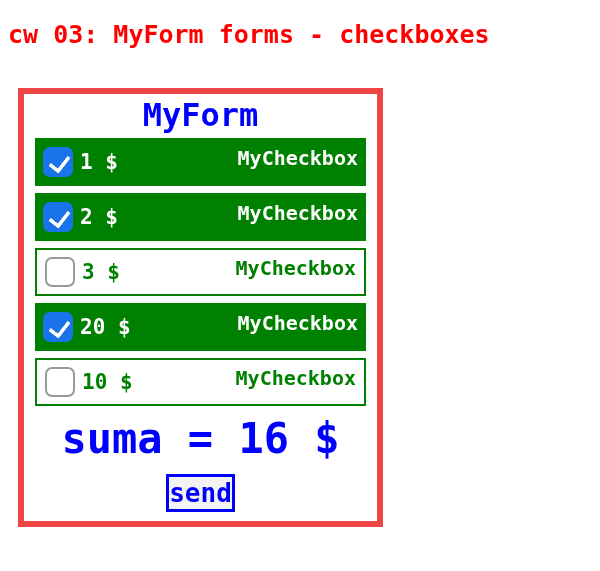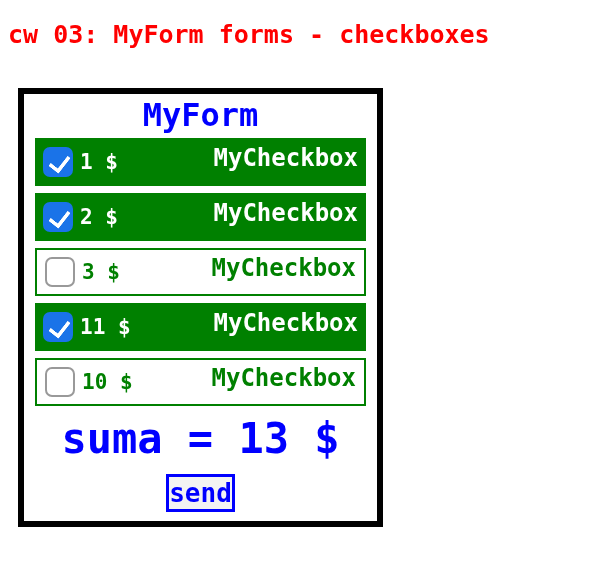--- a/index.html
+++ b/index.html
@@ -19,21 +19,21 @@
     font-weight: bold;
     color: #ff0000;
     white-space: pre;
   }
 
   .myform {
     position: absolute;
     left: 18px; top: 88px;
     width: 365px; height: 439px;
     box-sizing: border-box;
-    border: 6px solid #000000;
+    border: 6px solid #ef4444;
     background: #ffffff;
     margin: 0; padding: 0;
   }
 
   .form-title {
     text-align: center;
     color: #0000ff;
     font-weight: bold;
     font-size: 32px;
     line-height: 36px;
@@ -78,21 +78,21 @@
   }
 
   .label {
     font-size: 21px;
     font-weight: bold;
     margin-left: 7px;
     white-space: pre;
   }
   .component {
     margin-left: auto;
-    font-size: 24px;
+    font-size: 20px;
     font-weight: bold;
     position: relative;
     top: -4px;
   }
 
   .suma {
     color: #0000ff;
     font-weight: bold;
     font-size: 42px;
     line-height: 44px;
@@ -136,30 +136,30 @@
     </div>
 
     <div class="row unchecked">
       <span class="checkbox"></span>
       <span class="label">3 $</span>
       <span class="component">MyCheckbox</span>
     </div>
 
     <div class="row checked">
       <span class="checkbox"></span>
-      <span class="label">11 $</span>
+      <span class="label">20 $</span>
       <span class="component">MyCheckbox</span>
     </div>
 
     <div class="row unchecked">
       <span class="checkbox"></span>
       <span class="label">10 $</span>
       <span class="component">MyCheckbox</span>
     </div>
 
   </div>
 
-  <div class="suma">suma = 13 $</div>
+  <div class="suma">suma = 16 $</div>
 
   <div class="send-wrap">
     <button type="submit" class="send-btn">send</button>
   </div>
 </form>
 
 </body></html>

